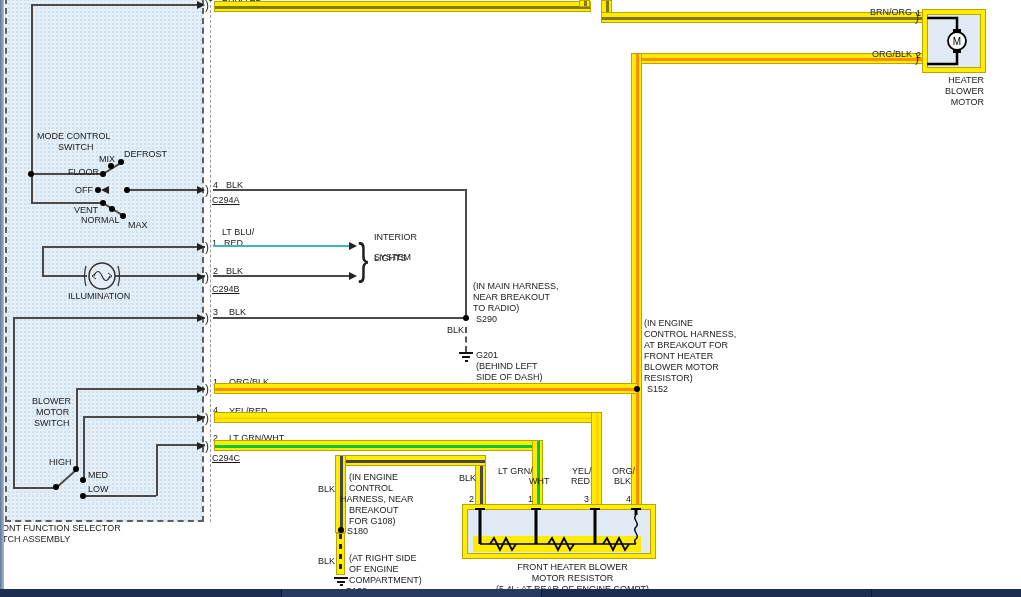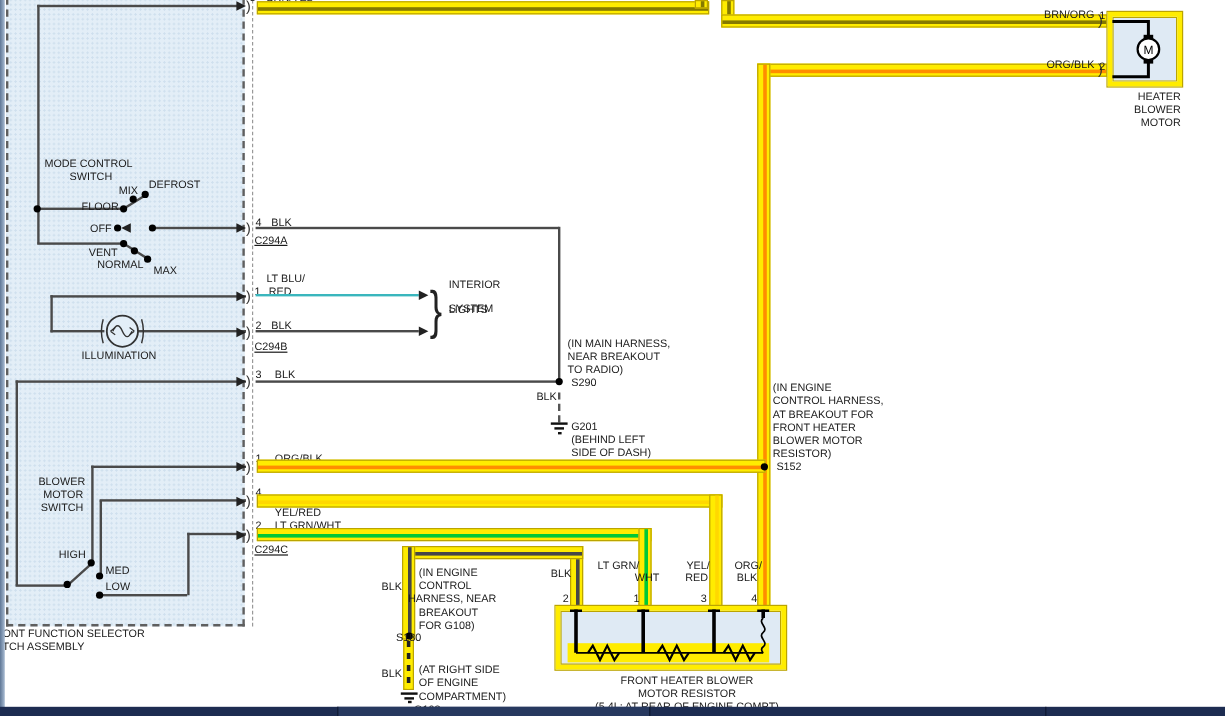--- a/index.html
+++ b/index.html
@@ -136,21 +136,21 @@
   <div class="t" style="left:212px;top:238px">1</div>
   <div class="t" style="left:224px;top:238px">RED</div>
   <div class="t" style="left:213px;top:266px">2</div>
   <div class="t" style="left:226px;top:266px">BLK</div>
   <div class="t tu" style="left:212px;top:284px">C294B</div>
   <div class="t" style="left:213px;top:307px">3</div>
   <div class="t" style="left:229px;top:307px">BLK</div>
   <div class="t" style="left:213px;top:377px">1</div>
   <div class="t" style="left:229px;top:377px">ORG/BLK</div>
   <div class="t" style="left:213px;top:405px">4</div>
-  <div class="t" style="left:229px;top:422px">YEL/RED</div>
+  <div class="t" style="left:229px;top:406px">YEL/RED</div>
   <div class="t" style="left:213px;top:433px">2</div>
   <div class="t" style="left:229px;top:433px">LT GRN/WHT</div>
   <div class="t tu" style="left:212px;top:453px">C294C</div>
 
   <div style="position:absolute;left:213px;top:245px;width:136px;height:2px;background:#3ab6bd"></div>
   <div class="wh" style="left:213px;top:275px;width:136px"></div>
   <div class="arr-r" style="left:349px;top:242px"></div>
   <div class="arr-r" style="left:349px;top:272px"></div>
   <div class="brace" style="left:356px;top:234px">}</div>
   <div class="t" style="left:374px;top:232px">INTERIOR</div>
@@ -282,21 +282,21 @@
   <div class="t tc" style="left:470px;top:562px;width:205px">FRONT HEATER BLOWER</div>
   <div class="t tc" style="left:470px;top:573px;width:205px">MOTOR RESISTOR</div>
   <div class="t tc" style="left:470px;top:584px;width:205px">(5.4L: AT REAR OF ENGINE COMPT)</div>
 
   <div class="t" style="left:318px;top:484px">BLK</div>
   <div class="t" style="left:349px;top:472px">(IN ENGINE</div>
   <div class="t" style="left:349px;top:483px">CONTROL</div>
   <div class="t" style="left:340px;top:494px">HARNESS, NEAR</div>
   <div class="t" style="left:349px;top:505px">BREAKOUT</div>
   <div class="t" style="left:349px;top:516px">FOR G108)</div>
-  <div class="t" style="left:330px;top:526px">S180</div>
+  <div class="t" style="left:347px;top:526px">S180</div>
   <div class="t" style="left:318px;top:556px">BLK</div>
   <div class="t" style="left:349px;top:553px">(AT RIGHT SIDE</div>
   <div class="t" style="left:349px;top:564px">OF ENGINE</div>
   <div class="t" style="left:349px;top:575px">COMPARTMENT)</div>
   <div class="t" style="left:345px;top:586px">G108</div>
   <div class="gbar" style="left:334px;top:577px;width:14px"></div>
   <div class="gbar" style="left:337px;top:581px;width:8px"></div>
   <div class="gbar" style="left:340px;top:584px;width:3px"></div>
 
   <div class="leftedge"></div>

